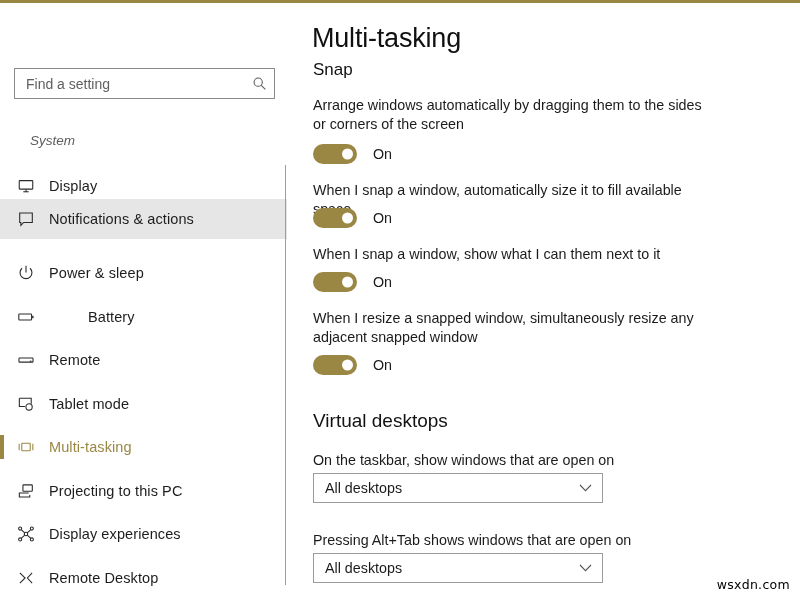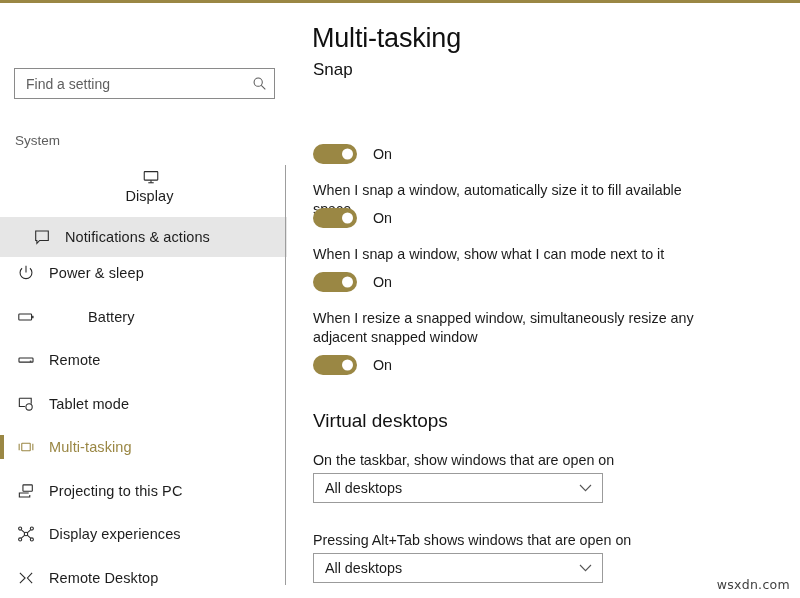--- a/index.html
+++ b/index.html
@@ -125,23 +125,24 @@
     flex: 0 0 30px;
     display: flex;
     align-items: center;
     justify-content: center;
     color: #5a5a5a;
   }
 
   #section-label {
     position: absolute;
     top: 130px;
-    left: 15px;
+    left: 30px;
     font-size: 13.5px;
     color: #5d5d5d;
+    font-style: italic;
   }
 
   
   #main {
     position: absolute;
     top: 3px;
     left: 287px;
     width: 513px;
     height: 595px;
     background: #ffffff;
@@ -232,21 +233,21 @@
     align-items: center;
     justify-content: center;
     color: #555;
   }
 
   #watermark {
     position: absolute;
     right: 10px;
     bottom: 6px;
     font-size: 12.5px;
-    color: #404040;
+    color: #000000;
     font-family: "DejaVu Sans", sans-serif;
     letter-spacing: 0.3px;
   }
 </style>
 </head>
 <body>
 
 <div id="top-border" style="background: rgb(154, 135, 68);"></div>
 
 <div id="sidebar">
@@ -258,31 +259,31 @@
       <svg width="15" height="15" viewBox="0 0 16 16" fill="none" stroke="currentColor" stroke-width="1.1">
         <circle cx="6.6" cy="6.6" r="4.4"></circle>
         <line x1="9.9" y1="9.9" x2="14.2" y2="14.2"></line>
       </svg>
     </span>
   </div>
 
   <div id="section-label">System</div>
 
   <div id="nav-list">
-      <div class="nav-row" style="top: 163px; flex-direction: column;">
+      <div class="nav-row" style="top: 163px;">
         <span class="nav-icon">
           <svg width="18" height="18" viewBox="0 0 20 20" fill="none" stroke="currentColor" stroke-width="1.2">
             <rect x="2.5" y="4" width="15" height="9.5" rx="0.6"></rect>
             <line x1="7" y1="16.4" x2="13" y2="16.4"></line>
             <line x1="10" y1="13.5" x2="10" y2="16.4"></line>
           </svg>
         </span>
         <span class="nav-label">Display</span>
       </div>
-      <div class="nav-row hovered" style="top: 214px; padding-left: 16px;">
+      <div class="nav-row hovered" style="top: 196px;">
         <span class="nav-icon">
           <svg width="18" height="18" viewBox="0 0 20 20" fill="none" stroke="currentColor" stroke-width="1.2">
             <path d="M3 3.4h14v10.4H7.4L4.3 17v-3.2H3z"></path>
           </svg>
         </span>
         <span class="nav-label">Notifications &amp; actions</span>
       </div>
       <div class="nav-row" style="top: 250px;">
         <span class="nav-icon">
           <svg width="18" height="18" viewBox="0 0 20 20" fill="none" stroke="currentColor" stroke-width="1.2">
@@ -369,36 +370,37 @@
 
   <div id="sidebar-scroll-track"></div>
 </div>
 
 <div id="main">
 
   <div id="page-title">Multi-tasking</div>
 
   <div class="group-head" style="top:57px">Snap</div>
 
+  <div class="setting-desc" style="top:93px">Arrange windows automatically by dragging them to the sides or corners of the screen</div>
   <div class="toggle-row" style="top:140px">
     <span class="toggle" style="background: rgb(154, 135, 68);">
         <span class="knob"></span>
       </span>
     <span class="toggle-state">On</span>
   </div>
 
   <div class="setting-desc" style="top:178px">When I snap a window, automatically size it to fill available space</div>
   <div class="toggle-row" style="top:204px">
     <span class="toggle" style="background: rgb(154, 135, 68);">
         <span class="knob"></span>
       </span>
     <span class="toggle-state">On</span>
   </div>
 
-  <div class="setting-desc" style="top:242px">When I snap a window, show what I can mode next to it</div>
+  <div class="setting-desc" style="top:242px">When I snap a window, show what I can them next to it</div>
   <div class="toggle-row" style="top:268px">
     <span class="toggle" style="background: rgb(154, 135, 68);">
         <span class="knob"></span>
       </span>
     <span class="toggle-state">On</span>
   </div>
 
   <div class="setting-desc" style="top:306px">When I resize a snapped window, simultaneously resize any adjacent snapped window</div>
   <div class="toggle-row" style="top:351px">
     <span class="toggle" style="background: rgb(154, 135, 68);">

